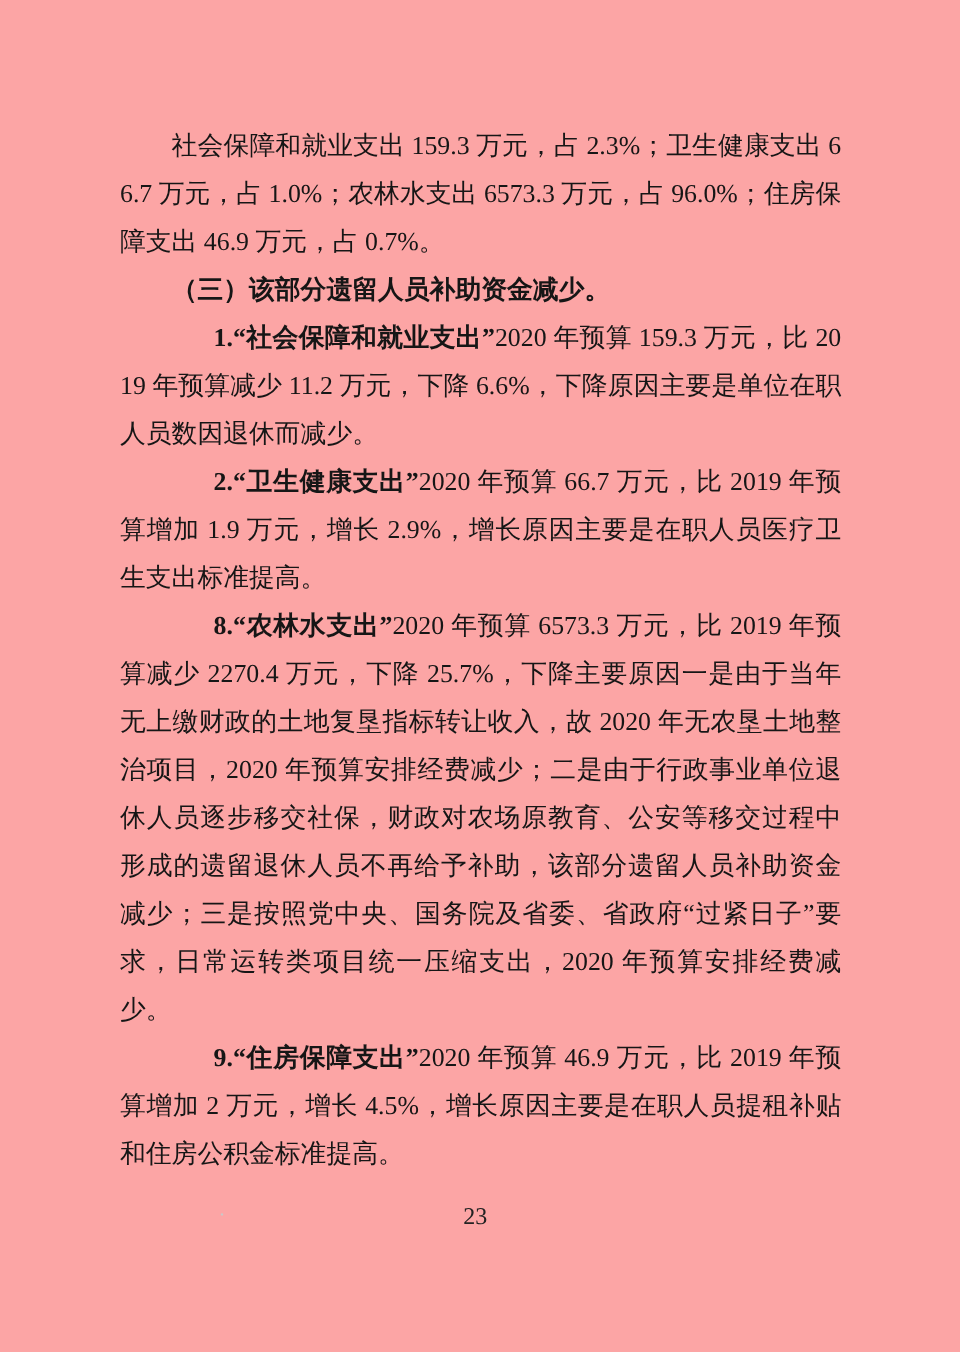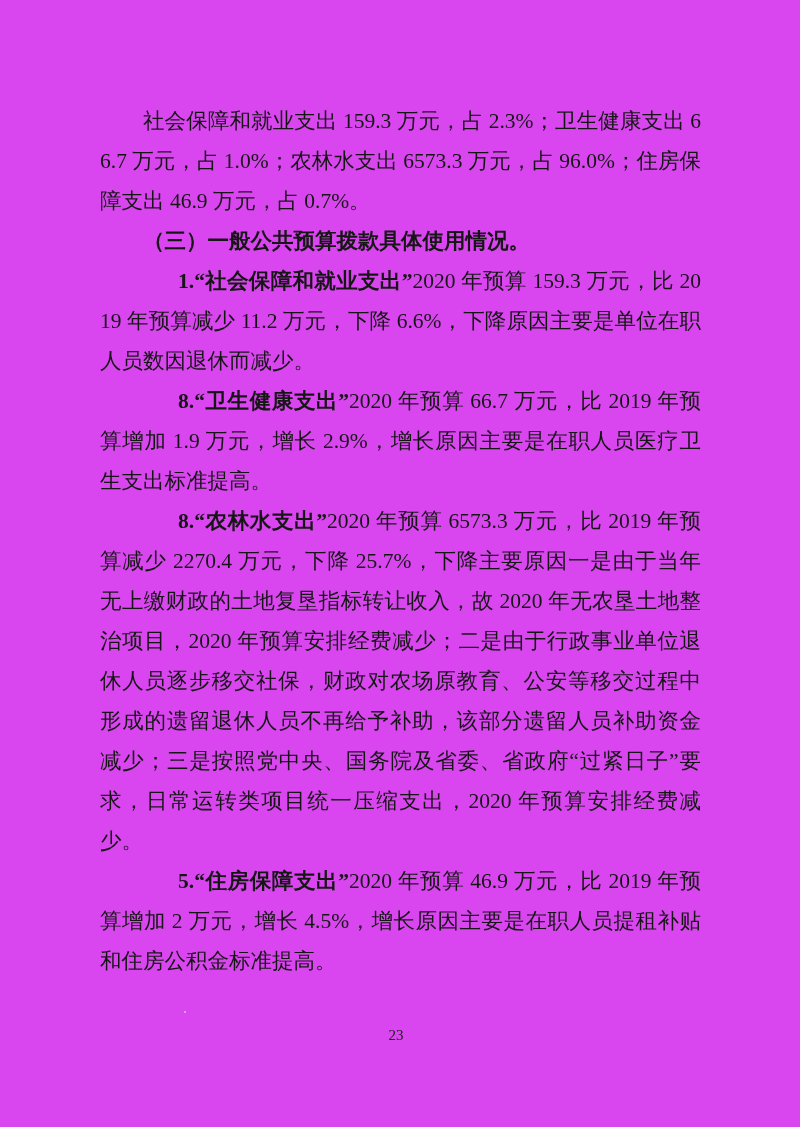--- a/index.html
+++ b/index.html
@@ -4,21 +4,21 @@
 <style>
   html, body {
     margin: 0;
     padding: 0;
     background: #ffffff;
   }
   .page {
     position: relative;
     width: 800px;
     height: 1127px;
-    background: #d946ef;
+    background: #fca5a5;
     overflow: hidden;
     font-family: "Liberation Serif", "DejaVu Serif", serif;
     color: #161616;
   }
   .content {
     position: absolute;
     left: 100px;
     top: 101px;
     width: 601px;
   }
@@ -32,25 +32,25 @@
   }
   .para .lead {
     font-weight: bold;
     margin-left: 35px;
   }
   .section-heading {
     font-weight: bold;
   }
   .pagenum {
     position: absolute;
-    top: 1027px;
+    top: 1003px;
     left: 0;
     width: 792px;
     text-align: center;
-    font-size: 15px;
+    font-size: 20px;
     color: #222222;
   }
   .scan-speck {
     position: absolute;
     left: 184px;
     top: 1011px;
     width: 2px;
     height: 2px;
     background: #c9c9c9;
     border-radius: 50%;
@@ -58,29 +58,29 @@
 </style>
 </head>
 <body>
 
 <div class="page">
 
   <div class="content">
 
     <p class="para">社会保障和就业支出 159.3 万元，占 2.3%；卫生健康支出 66.7 万元，占 1.0%；农林水支出 6573.3 万元，占 96.0%；住房保障支出 46.9 万元，占 0.7%。</p>
 
-    <p class="para section-heading">（三）一般公共预算拨款具体使用情况。</p>
+    <p class="para section-heading">（三）该部分遗留人员补助资金减少。</p>
 
     <p class="para"><span class="lead">1.“社会保障和就业支出”</span><span>2020 年预算 159.3 万元，比 2019 年预算减少 11.2 万元，下降 6.6%，下降原因主要是单位在职人员数因退休而减少。</span></p>
 
-    <p class="para"><span class="lead">8.“卫生健康支出”</span><span>2020 年预算 66.7 万元，比 2019 年预算增加 1.9 万元，增长 2.9%，增长原因主要是在职人员医疗卫生支出标准提高。</span></p>
+    <p class="para"><span class="lead">2.“卫生健康支出”</span><span>2020 年预算 66.7 万元，比 2019 年预算增加 1.9 万元，增长 2.9%，增长原因主要是在职人员医疗卫生支出标准提高。</span></p>
 
     <p class="para"><span class="lead">8.“农林水支出”</span><span>2020 年预算 6573.3 万元，比 2019 年预算减少 2270.4 万元，下降 25.7%，下降主要原因一是由于当年无上缴财政的土地复垦指标转让收入，故 2020 年无农垦土地整治项目，2020 年预算安排经费减少；二是由于行政事业单位退休人员逐步移交社保，财政对农场原教育、公安等移交过程中形成的遗留退休人员不再给予补助，该部分遗留人员补助资金减少；三是按照党中央、国务院及省委、省政府“过紧日子”要求，日常运转类项目统一压缩支出，2020 年预算安排经费减少。</span></p>
 
-    <p class="para"><span class="lead">5.“住房保障支出”</span><span>2020 年预算 46.9 万元，比 2019 年预算增加 2 万元，增长 4.5%，增长原因主要是在职人员提租补贴和住房公积金标准提高。</span></p>
+    <p class="para"><span class="lead">9.“住房保障支出”</span><span>2020 年预算 46.9 万元，比 2019 年预算增加 2 万元，增长 4.5%，增长原因主要是在职人员提租补贴和住房公积金标准提高。</span></p>
 
   </div>
 
   <div class="scan-speck"></div>
 
   <div class="pagenum">23</div>
 
 </div>
 
 </body></html>

